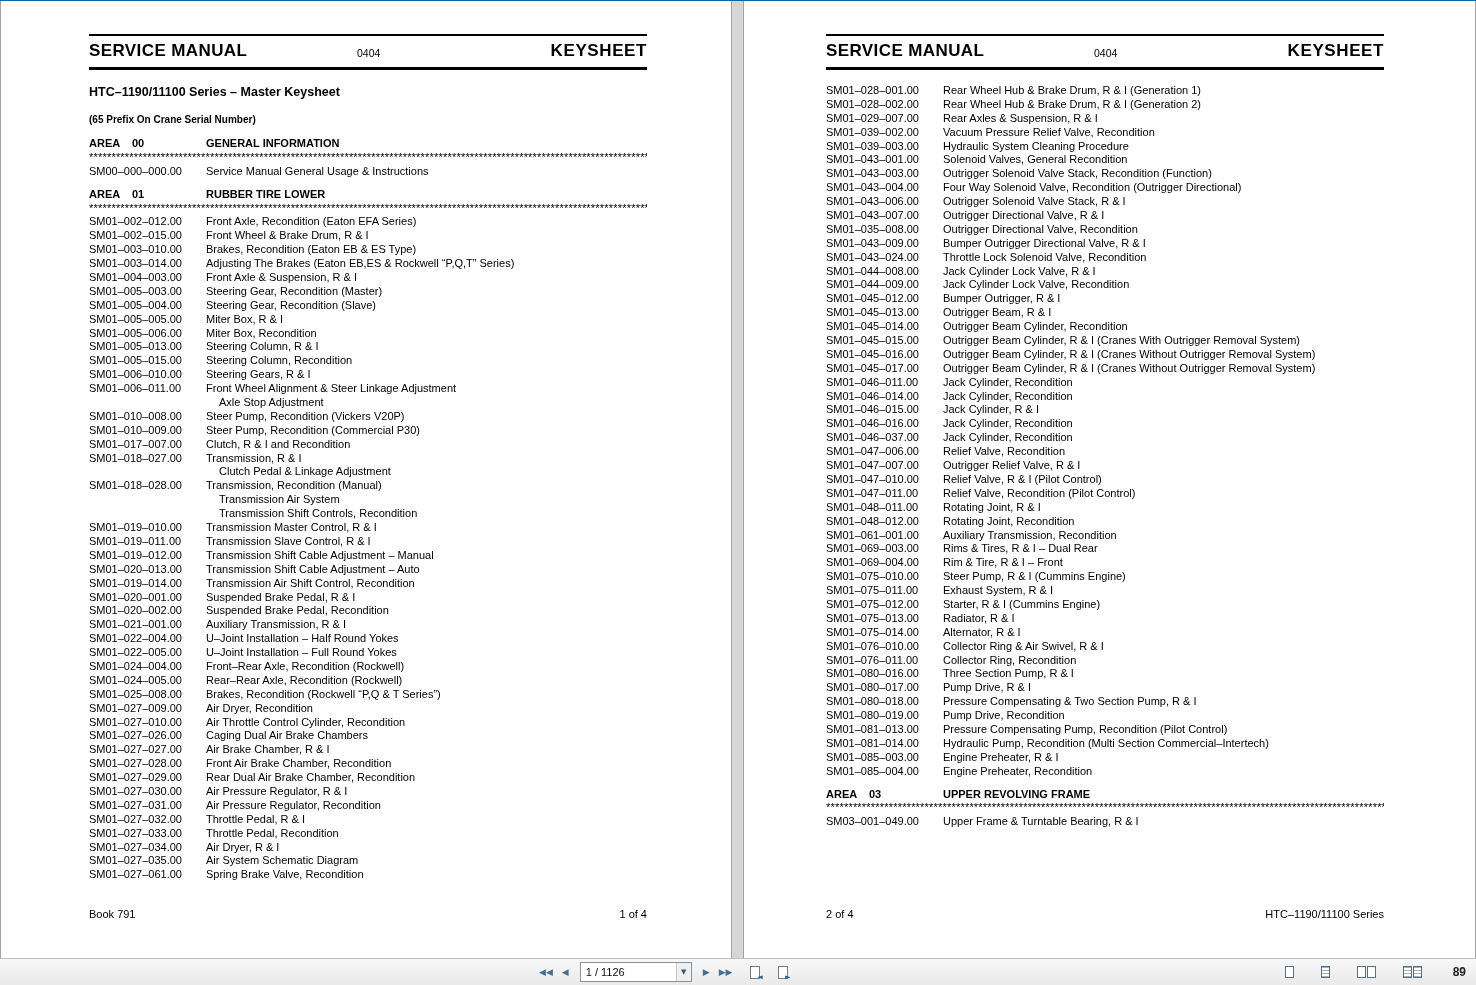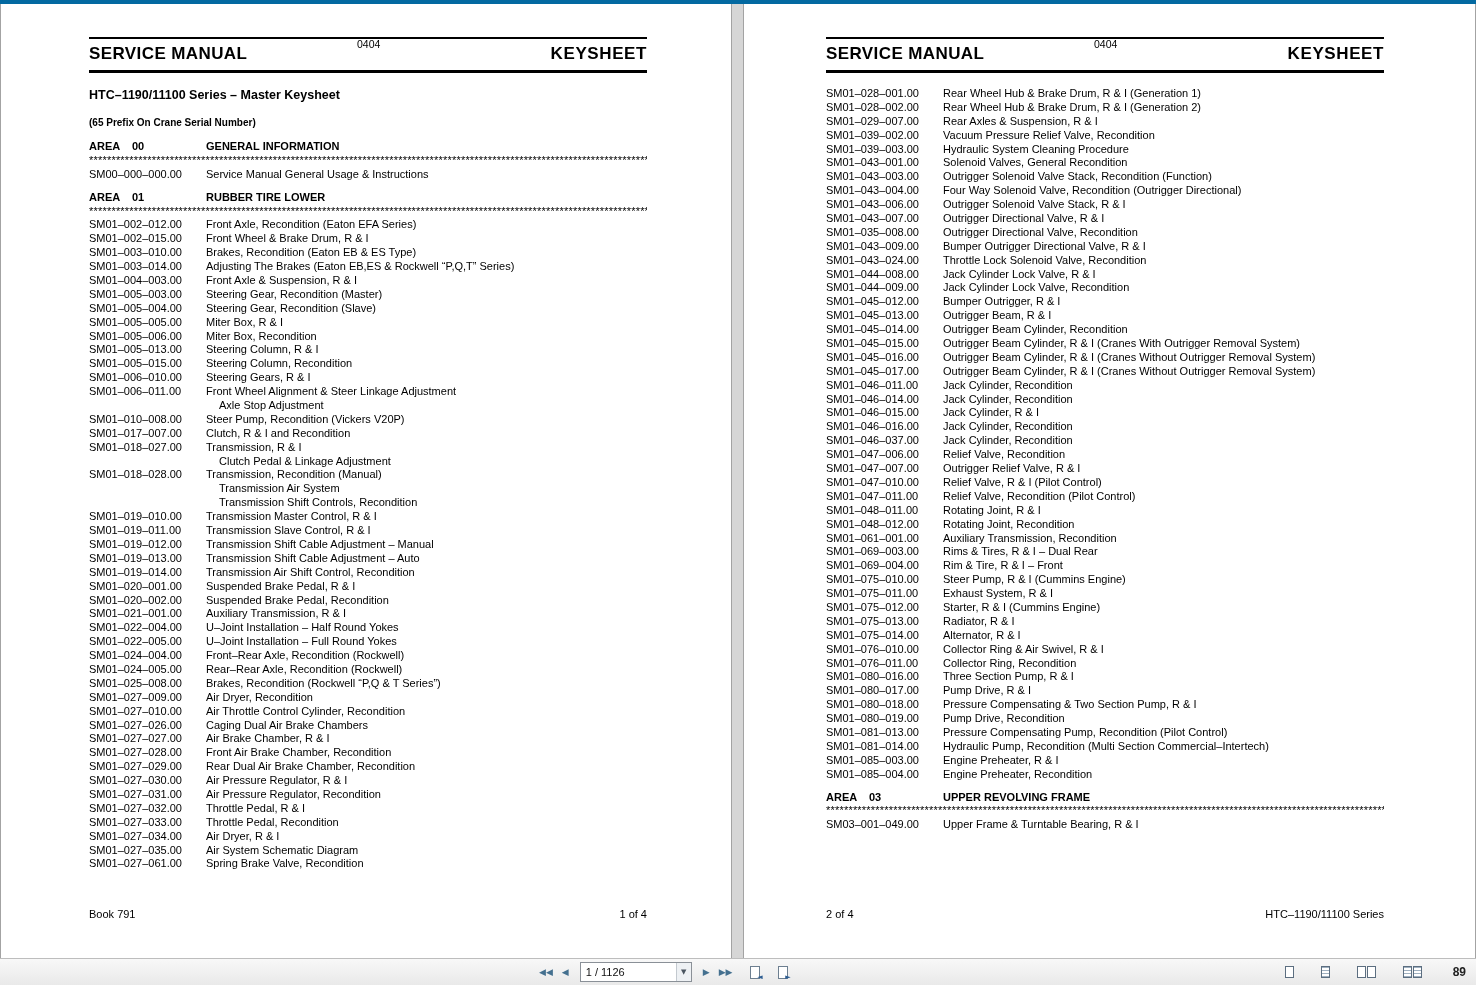--- a/index.html
+++ b/index.html
@@ -10,36 +10,36 @@
     font-family: "Liberation Sans", sans-serif;
     cursor: default;
   }
   .viewer { width: 100%; height: 100%; display: flex; flex-direction: column; }
 
   
   .pages-area {
     flex: 1; min-height: 0;
     display: flex;
     background: #d6d6d6;
-    border-top: 4px solid #0369a1;
+    border-top: 1px solid #0369a1;
   }
   .page { background: #ffffff; position: relative; overflow: hidden; }
   .page-left  { width: 732px; border-left: 1px solid #a3a3a3; border-right: 1px solid #a3a3a3; padding: 33px 84px 0 88px; }
   .page-divider { width: 11px; background: #d6d6d6; }
   .page-right { flex: 1; border-left: 1px solid #a3a3a3; border-right: 1px solid #a3a3a3; padding: 33px 91px 0 82px; }
 
   
   .page-header {
     position: relative;
     display: flex; align-items: baseline;
     border-top: 2px solid #000; border-bottom: 3px solid #000;
     padding: 5px 0 6px;
   }
   .hdr-left  { font-size: 17px; font-weight: bold; letter-spacing: 0.4px; }
-  .hdr-code  { position: absolute; left: 268px; bottom: 20px; font-size: 10.5px; font-weight: normal; }
+  .hdr-code  { position: absolute; left: 268px; bottom: 8px; font-size: 10.5px; font-weight: normal; }
   .hdr-right { margin-left: auto; font-size: 17px; font-weight: bold; letter-spacing: 0.6px; }
 
   .doc-title    { margin-top: 15px; font-size: 12.5px; font-weight: bold; }
   .doc-subtitle { margin-top: 15px;  font-size: 10px;   font-weight: bold; }
 
   
   .lines { margin-top: 12px; }
   .lines-right { margin-top: 14px; }
   .line { height: 13.9px; line-height: 13.9px; font-size: 11px; white-space: nowrap; overflow: hidden; color: #000; }
   .gap  { height: 9px; }
@@ -129,30 +129,31 @@
           <div class="line row"><span class="code">SM01–005–003.00</span><span class="desc">Steering Gear, Recondition (Master)</span></div>
           <div class="line row"><span class="code">SM01–005–004.00</span><span class="desc">Steering Gear, Recondition (Slave)</span></div>
           <div class="line row"><span class="code">SM01–005–005.00</span><span class="desc">Miter Box, R &amp; I</span></div>
           <div class="line row"><span class="code">SM01–005–006.00</span><span class="desc">Miter Box, Recondition</span></div>
           <div class="line row"><span class="code">SM01–005–013.00</span><span class="desc">Steering Column, R &amp; I</span></div>
           <div class="line row"><span class="code">SM01–005–015.00</span><span class="desc">Steering Column, Recondition</span></div>
           <div class="line row"><span class="code">SM01–006–010.00</span><span class="desc">Steering Gears, R &amp; I</span></div>
           <div class="line row"><span class="code">SM01–006–011.00</span><span class="desc">Front Wheel Alignment &amp; Steer Linkage Adjustment</span></div>
           <div class="line cont"><span class="desc">Axle Stop Adjustment</span></div>
           <div class="line row"><span class="code">SM01–010–008.00</span><span class="desc">Steer Pump, Recondition (Vickers V20P)</span></div>
+          <div class="line row"><span class="code">SM01–010–009.00</span><span class="desc">Steer Pump, Recondition (Commercial P30)</span></div>
           <div class="line row"><span class="code">SM01–017–007.00</span><span class="desc">Clutch, R &amp; I and Recondition</span></div>
           <div class="line row"><span class="code">SM01–018–027.00</span><span class="desc">Transmission, R &amp; I</span></div>
           <div class="line cont"><span class="desc">Clutch Pedal &amp; Linkage Adjustment</span></div>
           <div class="line row"><span class="code">SM01–018–028.00</span><span class="desc">Transmission, Recondition (Manual)</span></div>
           <div class="line cont"><span class="desc">Transmission Air System</span></div>
           <div class="line cont"><span class="desc">Transmission Shift Controls, Recondition</span></div>
           <div class="line row"><span class="code">SM01–019–010.00</span><span class="desc">Transmission Master Control, R &amp; I</span></div>
           <div class="line row"><span class="code">SM01–019–011.00</span><span class="desc">Transmission Slave Control, R &amp; I</span></div>
           <div class="line row"><span class="code">SM01–019–012.00</span><span class="desc">Transmission Shift Cable Adjustment – Manual</span></div>
-          <div class="line row"><span class="code">SM01–019–013.00</span><span class="desc">Transmission Shift Cable Adjustment – Auto</span></div>
+          <div class="line row"><span class="code">SM01–020–013.00</span><span class="desc">Transmission Shift Cable Adjustment – Auto</span></div>
           <div class="line row"><span class="code">SM01–019–014.00</span><span class="desc">Transmission Air Shift Control, Recondition</span></div>
           <div class="line row"><span class="code">SM01–020–001.00</span><span class="desc">Suspended Brake Pedal, R &amp; I</span></div>
           <div class="line row"><span class="code">SM01–020–002.00</span><span class="desc">Suspended Brake Pedal, Recondition</span></div>
           <div class="line row"><span class="code">SM01–021–001.00</span><span class="desc">Auxiliary Transmission, R &amp; I</span></div>
           <div class="line row"><span class="code">SM01–022–004.00</span><span class="desc">U–Joint Installation – Half Round Yokes</span></div>
           <div class="line row"><span class="code">SM01–022–005.00</span><span class="desc">U–Joint Installation – Full Round Yokes</span></div>
           <div class="line row"><span class="code">SM01–024–004.00</span><span class="desc">Front–Rear Axle, Recondition (Rockwell)</span></div>
           <div class="line row"><span class="code">SM01–024–005.00</span><span class="desc">Rear–Rear Axle, Recondition (Rockwell)</span></div>
           <div class="line row"><span class="code">SM01–025–008.00</span><span class="desc">Brakes, Recondition (Rockwell “P,Q &amp; T Series”)</span></div>
           <div class="line row"><span class="code">SM01–027–009.00</span><span class="desc">Air Dryer, Recondition</span></div>

